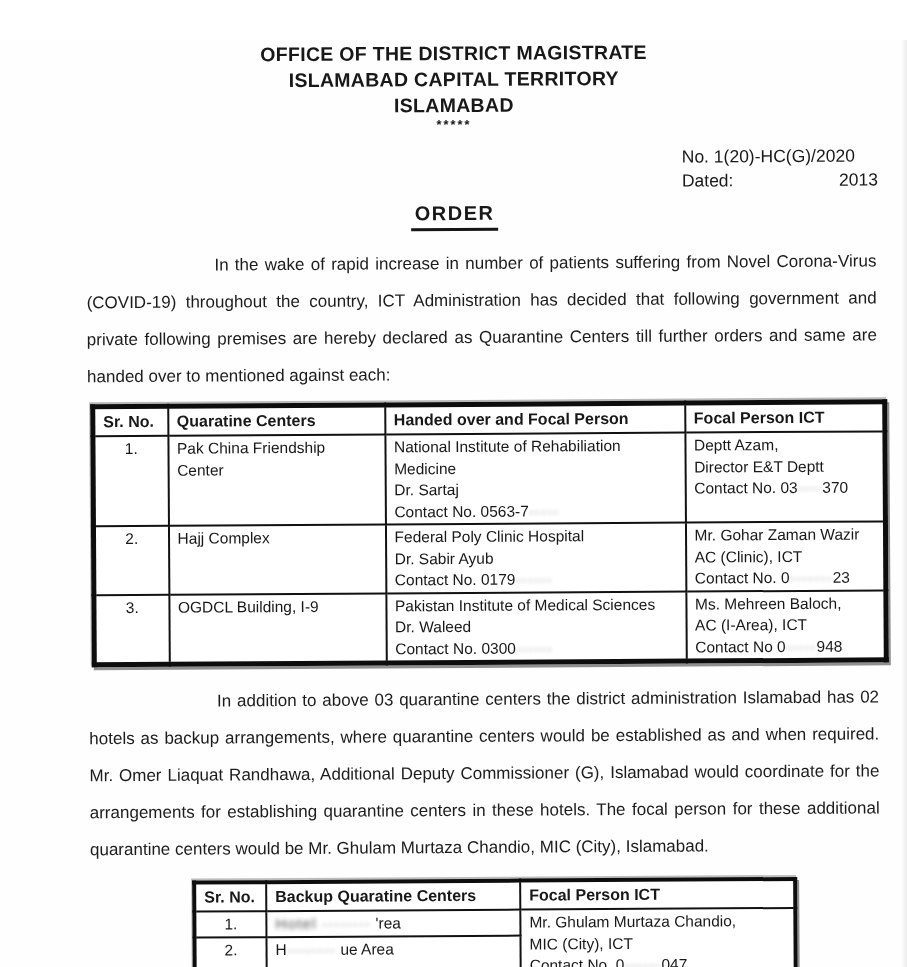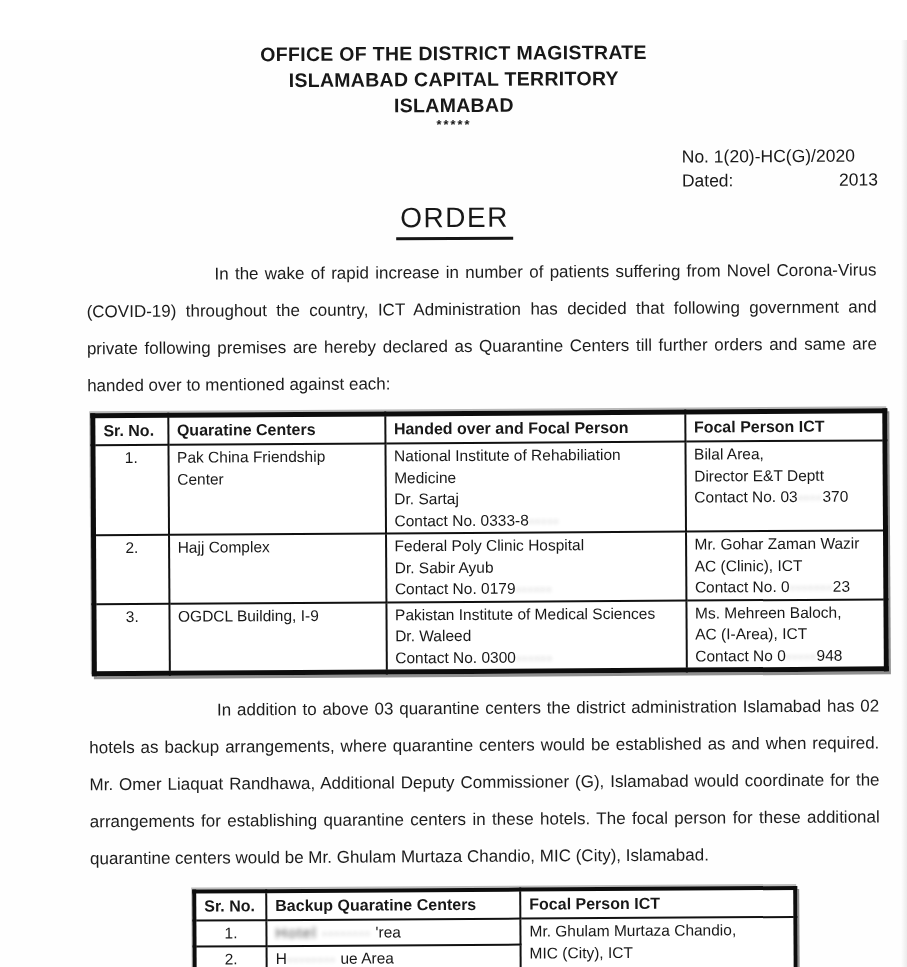--- a/index.html
+++ b/index.html
@@ -18,21 +18,21 @@
   .stars { font-size:13px; font-weight:bold; letter-spacing:2px; line-height:14px; }
 
   
   .ref-block { width:196px; margin:14px 30px 0 auto; font-size:17.5px; line-height:24px; }
   .ref-no { white-space:nowrap; }
   .ref-dated { display:flex; justify-content:space-between; }
 
   
   .title-wrap { text-align:center; margin-top:8px; }
   .title {
-    display:inline-block; font-size:28px; font-weight:normal; letter-spacing:1.5px;
+    display:inline-block; font-size:20px; font-weight:bold; letter-spacing:1.5px;
     border-bottom:3px solid #151515; padding:0 4px 3px 4px;
   }
 
   
   .para {
     margin:14px 32px 0 85px; font-size:17px; line-height:37px;
     text-align:justify; text-indent:128px; color:#1c1c1c;
   }
   .para.second { margin-top:16px; }
 
@@ -108,24 +108,24 @@
         <th>Quaratine Centers</th>
         <th>Handed over and Focal Person</th>
         <th>Focal Person ICT</th>
       </tr>
       <tr>
         <td class="c-sr">1.</td>
         <td>Pak China Friendship Center</td>
         <td>
           <span class="cell-line">National Institute of Rehabiliation Medicine</span>
           <span class="cell-line">Dr. Sartaj</span>
-          <span class="cell-line"><span>Contact No. </span><span class="num">0333-8</span><span class="num smudge">·····</span><span class="num"></span></span>
+          <span class="cell-line"><span>Contact No. </span><span class="num">0563-7</span><span class="num smudge">·····</span><span class="num"></span></span>
         </td>
         <td>
-          <span class="cell-line">Bilal Area,</span>
+          <span class="cell-line">Deptt Azam,</span>
           <span class="cell-line">Director E&amp;T Deptt</span>
           <span class="cell-line"><span>Contact No. </span><span class="num">03</span><span class="num smudge">····</span><span class="num">370</span></span>
         </td>
       </tr>
       <tr>
         <td class="c-sr">2.</td>
         <td>Hajj Complex</td>
         <td>
           <span class="cell-line">Federal Poly Clinic Hospital</span>
           <span class="cell-line">Dr. Sabir Ayub</span>

